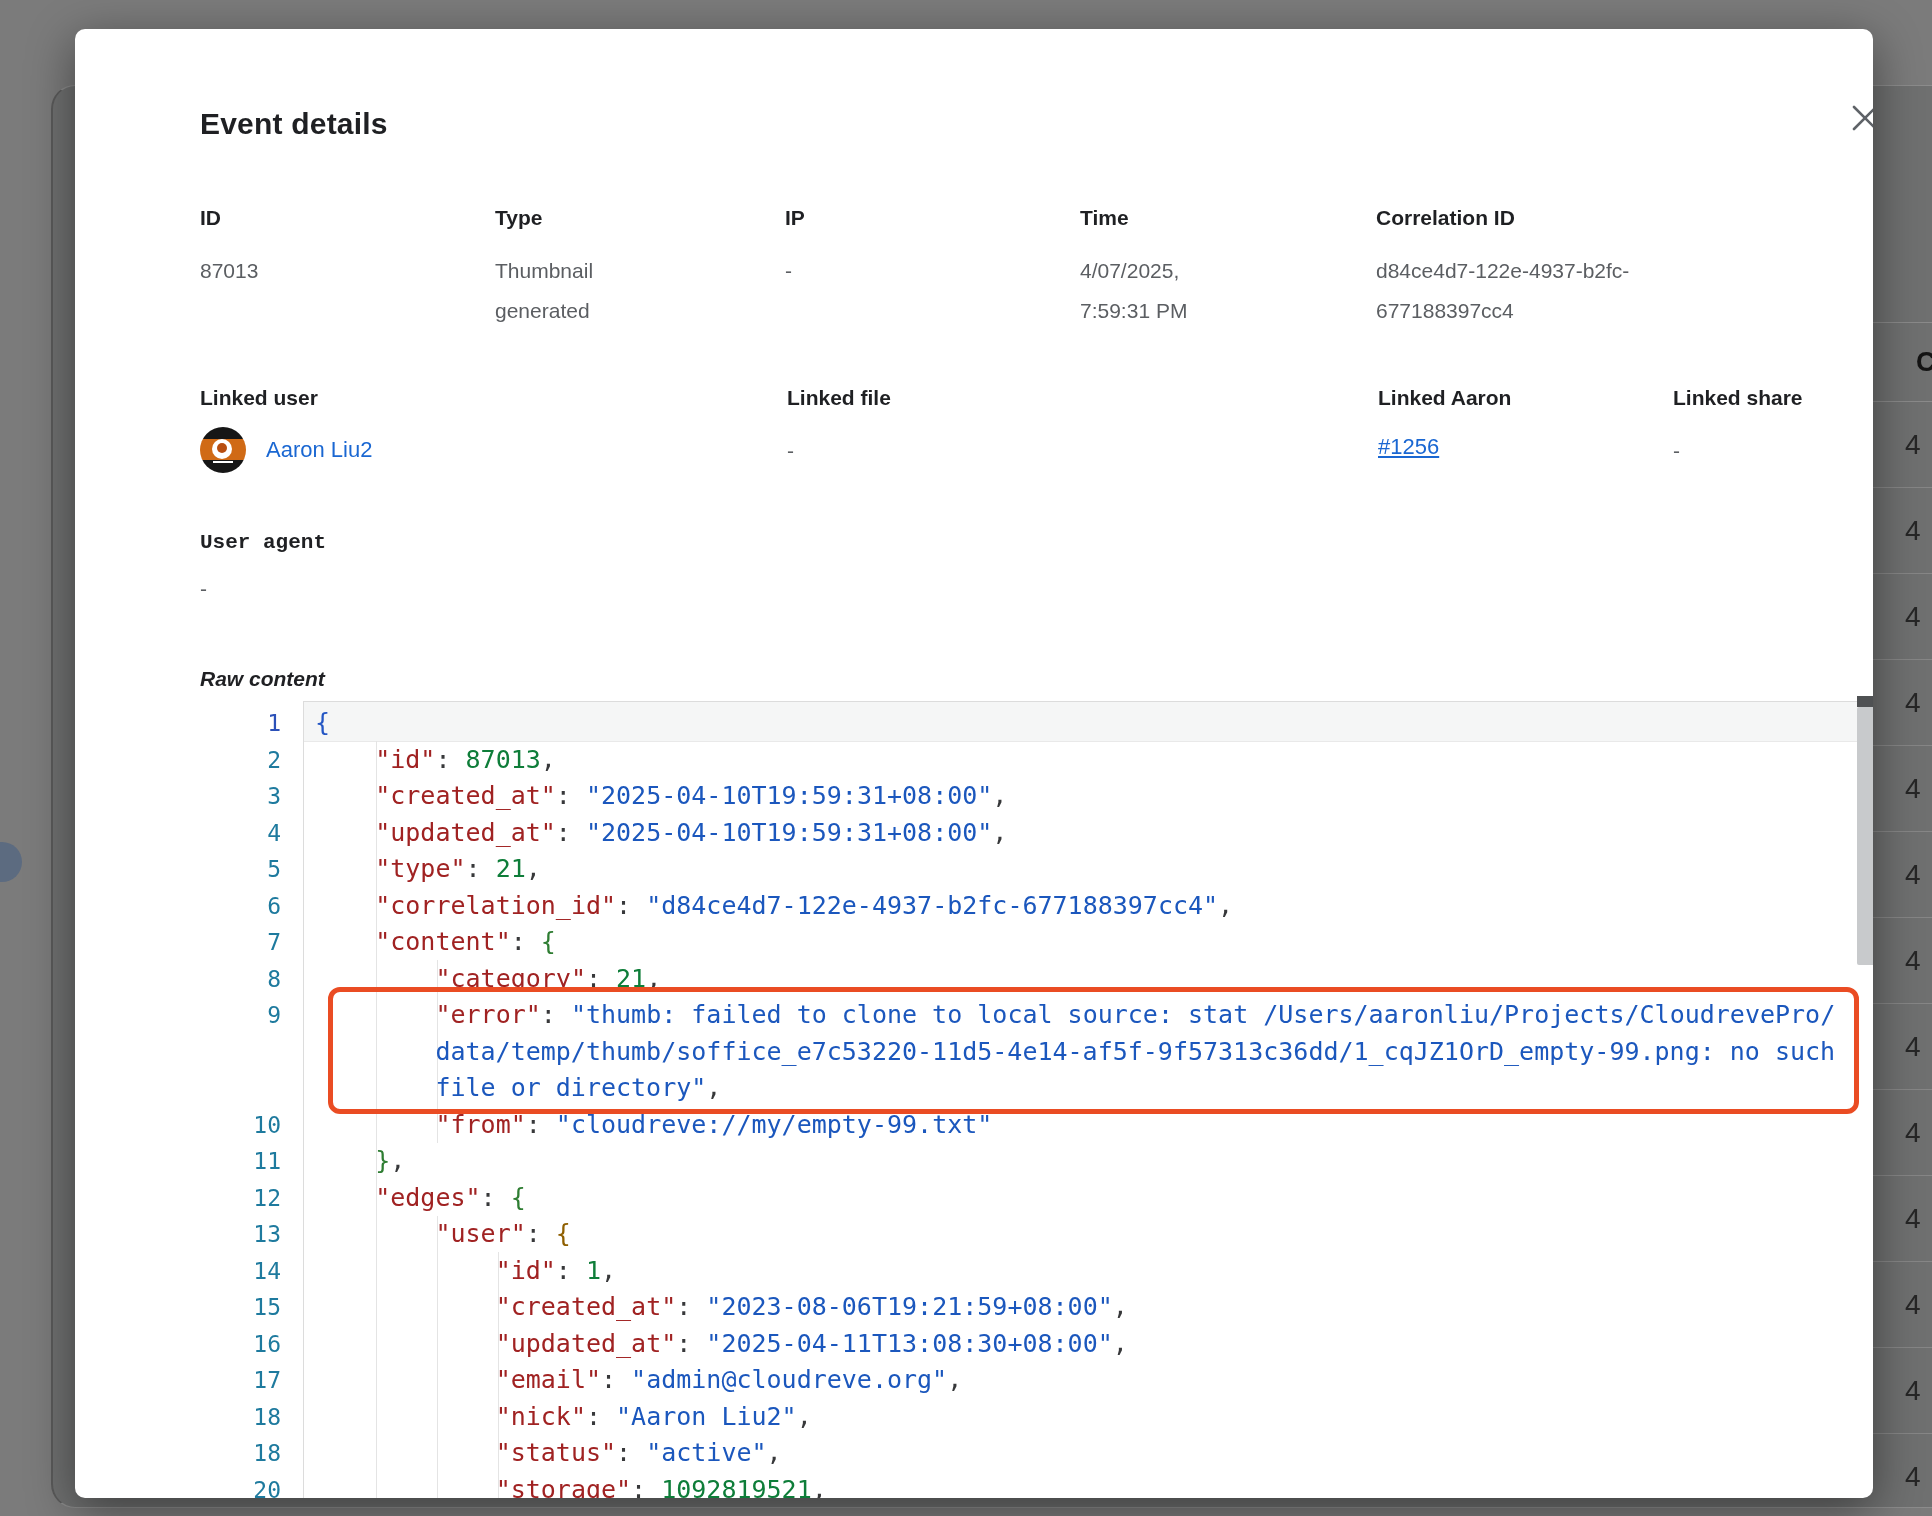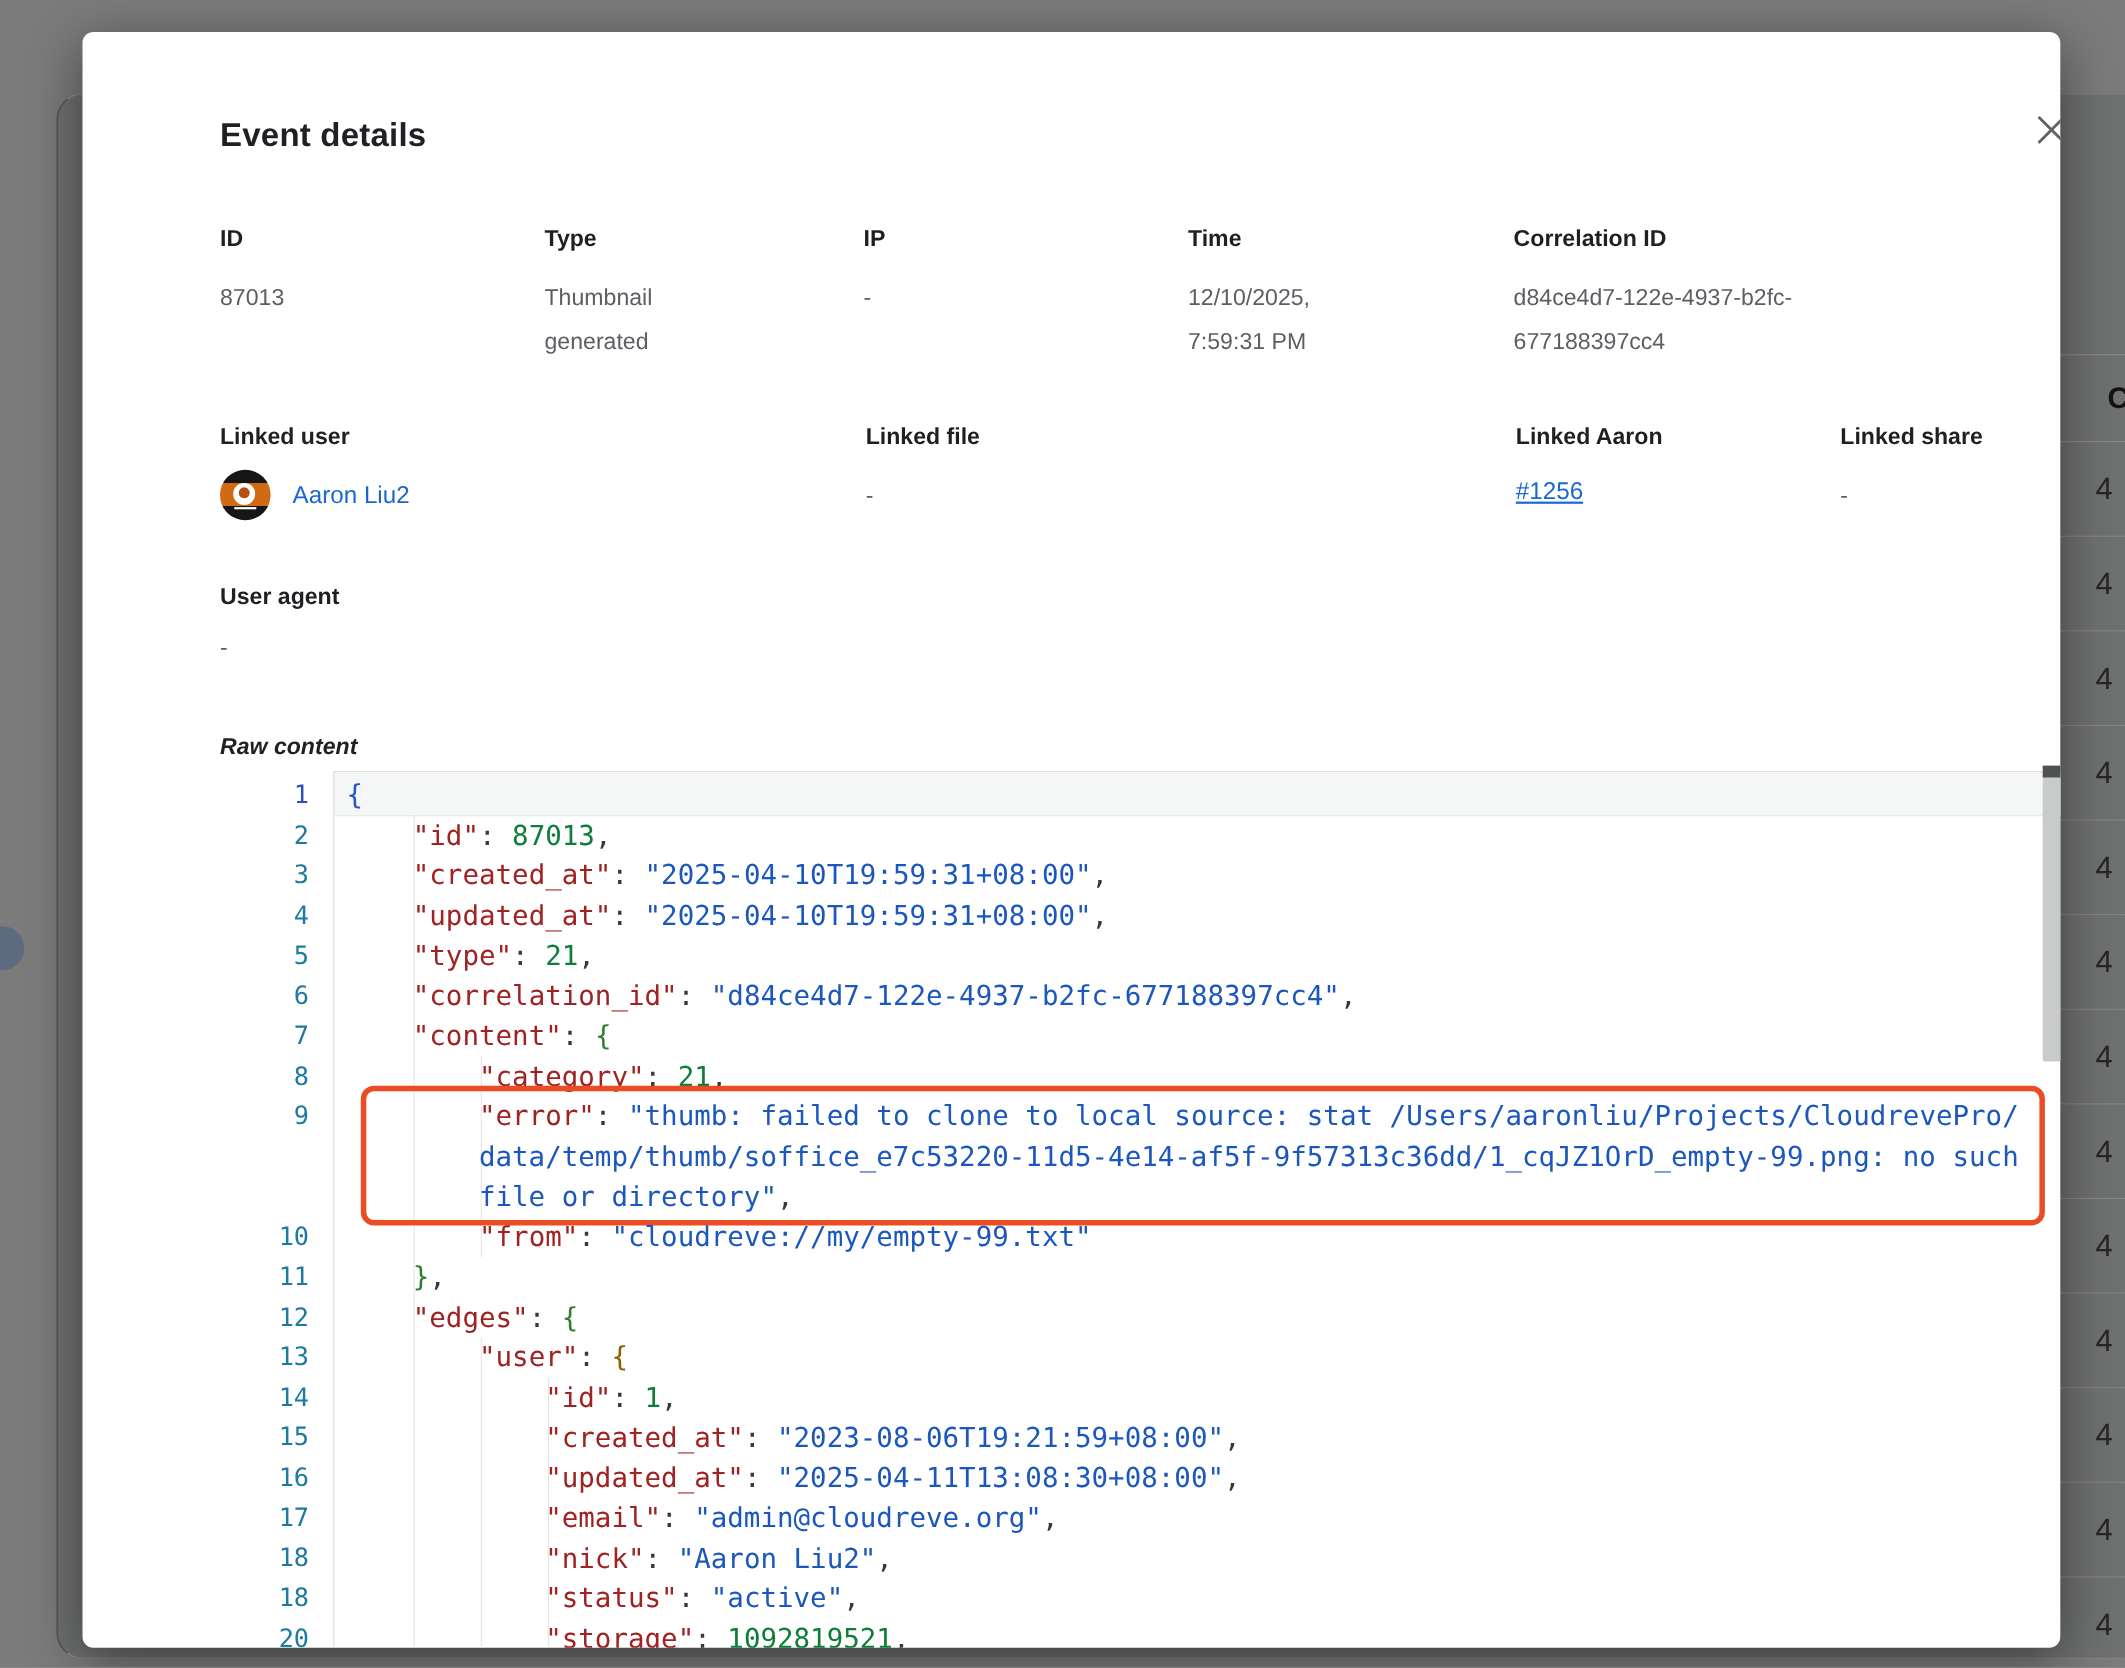--- a/index.html
+++ b/index.html
@@ -70,21 +70,21 @@
     background:#ffffff; border-radius:50%;
   }
   .avatar .emblem::after {
     content:""; position:absolute; left:5px; top:4px; width:10px; height:10px;
     background:#b84e10; border-radius:50%;
   }
   .avatar .tagline {
     position:absolute; left:13px; top:34px; width:20px; height:2px; background:#ffffff;
   }
 
-  .ua-label { position:absolute; left:125px; top:502px; font-size:21px; font-weight:700; color:#1f2023; }
+  .ua-label { position:absolute; left:125px; top:502px; font-size:21px; font-weight:700; color:#1f2023;font-family:Liberation Mono, monospace; }
   .ua-value { position:absolute; left:125px; top:548px; font-size:21px; color:#5b5e62; }
   .raw-label { position:absolute; left:125px; top:638px; font-size:21px; font-weight:700; color:#1f2023;font-style:italic; }
 
   
   .ed-topline { position:absolute; left:228px; top:672px; width:1582px; height:1px; background:#dcdcdc; }
   .ed-line1-band {
     position:absolute; left:228px; top:673px; width:1582px; height:39px;
     background:#f5f6f6; border-bottom:1px solid #e9e9e9;
   }
   .ed-guttersep { position:absolute; left:228px; top:672px; width:1px; bottom:0; background:#dcdcdc; }
@@ -170,21 +170,21 @@
         <div class="flabel">Type</div>
         <div class="fvalue">Thumbnail
 generated</div>
       </div>
       <div class="fcell">
         <div class="flabel">IP</div>
         <div class="fvalue">-</div>
       </div>
       <div class="fcell">
         <div class="flabel">Time</div>
-        <div class="fvalue">12/10/2025,
+        <div class="fvalue">4/07/2025,
 7:59:31 PM</div>
       </div>
       <div class="fcell">
         <div class="flabel">Correlation ID</div>
         <div class="fvalue">d84ce4d7-122e-4937-b2fc-
 677188397cc4</div>
       </div>
     </div>
 
     <div class="fgrid r2">

